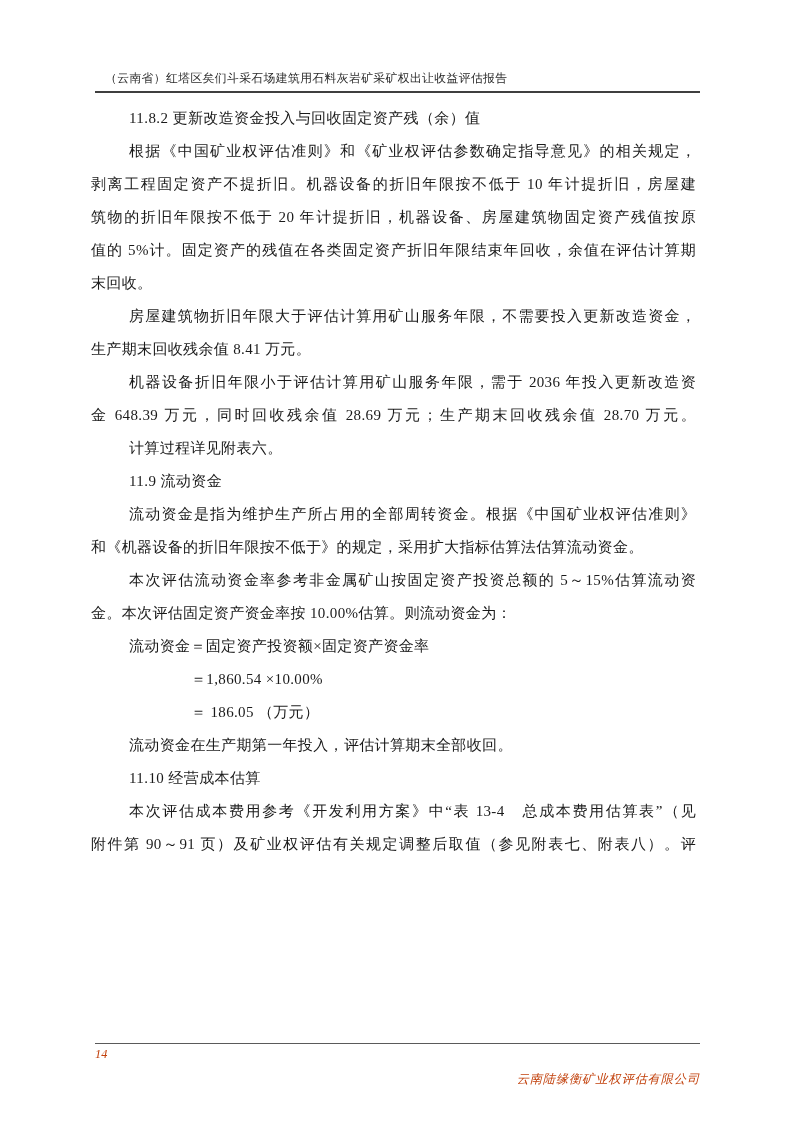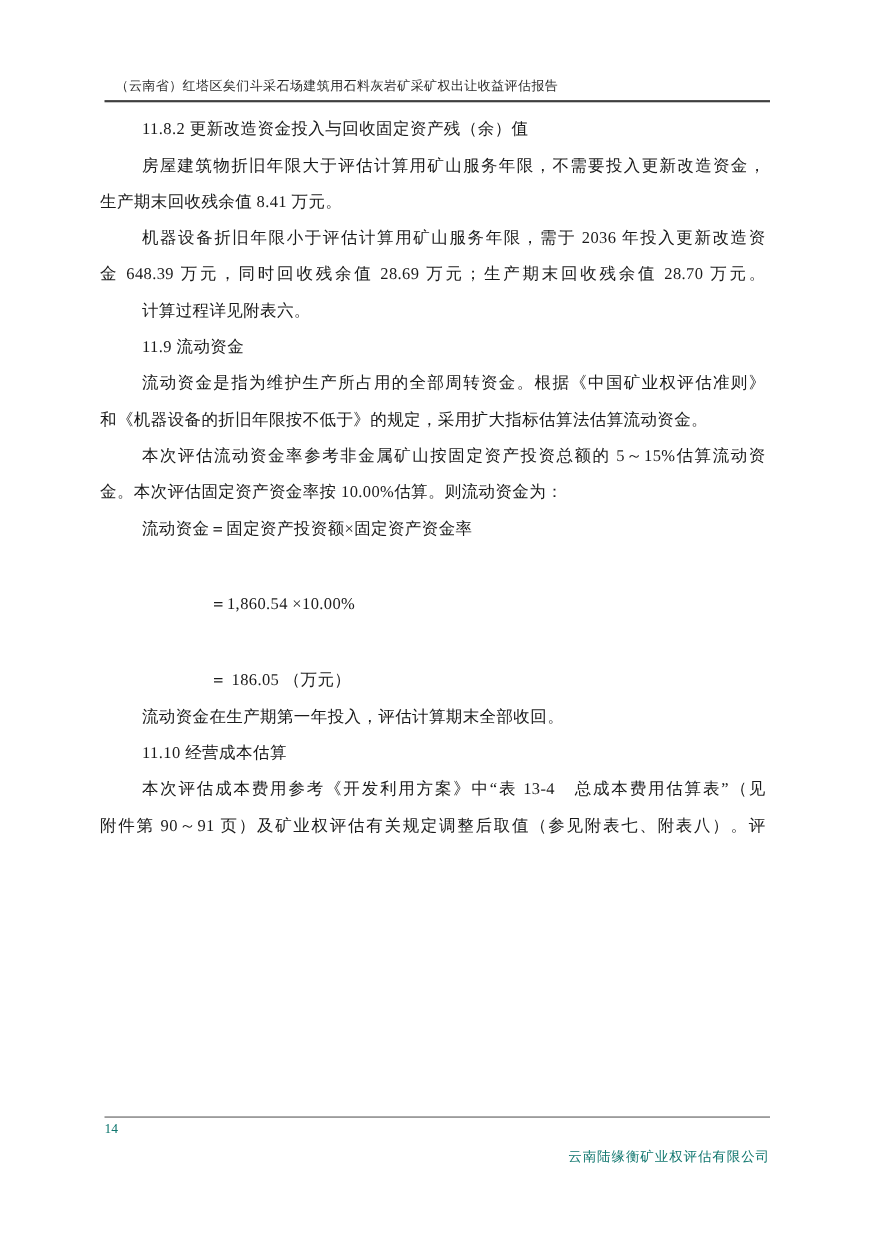--- a/index.html
+++ b/index.html
@@ -37,35 +37,36 @@
     left: 91px;
     top: 102px;
     width: 605px;
     font-size: 15px;
     line-height: 33px;
     letter-spacing: 0.35px;
   }
   .para { margin: 0; }
   .line { white-space: normal; }
   .indent { text-indent: 38px; }
-  .findent { padding-left: 100px; margin-top: 36px; }
+  .findent { padding-left: 100px; }
   .stretch {
     text-align: justify;
     text-align-last: justify;
   }
   .heading-line { letter-spacing: 0.4px; }
   
   .page-footer {
     position: absolute;
     left: 95px;
-    top: 1015px;
+    top: 1043px;
     width: 605px;
     border-top: 1px solid #5a5a5a;
     font-size: 12.3px;
-    color: #0f766e;
+    color: #c2410c;
+    font-style: italic;
   }
   .footer-inner {
     display: flex;
     justify-content: space-between;
     padding-top: 3px;
   }
   .footer-company { letter-spacing: 0.8px; margin-top: 24px; }
 </style>
 </head>
 <body>
@@ -74,20 +75,27 @@
 
   <header class="page-header">
     <div class="header-title">（云南省）红塔区矣们斗采石场建筑用石料灰岩矿采矿权出让收益评估报告</div>
     <div class="header-rule"></div>
   </header>
 
   <main class="doc-body">
 
     <div class="line indent heading-line">11.8.2 更新改造资金投入与回收固定资产残（余）值</div>
 
+    <p class="para">
+      <span class="line indent stretch" style="display:block">根据《中国矿业权评估准则》和《矿业权评估参数确定指导意见》的相关规定，</span>
+      <span class="line stretch" style="display:block">剥离工程固定资产不提折旧。机器设备的折旧年限按不低于 10 年计提折旧，房屋建</span>
+      <span class="line stretch" style="display:block">筑物的折旧年限按不低于 20 年计提折旧，机器设备、房屋建筑物固定资产残值按原</span>
+      <span class="line stretch" style="display:block">值的 5%计。固定资产的残值在各类固定资产折旧年限结束年回收，余值在评估计算期</span>
+      <span class="line" style="display:block">末回收。</span>
+    </p>
 
 
     <p class="para">
       <span class="line indent stretch" style="display:block">房屋建筑物折旧年限大于评估计算用矿山服务年限，不需要投入更新改造资金，</span>
       <span class="line" style="display:block">生产期末回收残余值 8.41 万元。</span>
     </p>
 
     <p class="para">
       <span class="line indent stretch" style="display:block">机器设备折旧年限小于评估计算用矿山服务年限，需于 2036 年投入更新改造资</span>
       <span class="line stretch" style="display:block">金 648.39 万元，同时回收残余值 28.69 万元；生产期末回收残余值 28.70 万元。</span>

